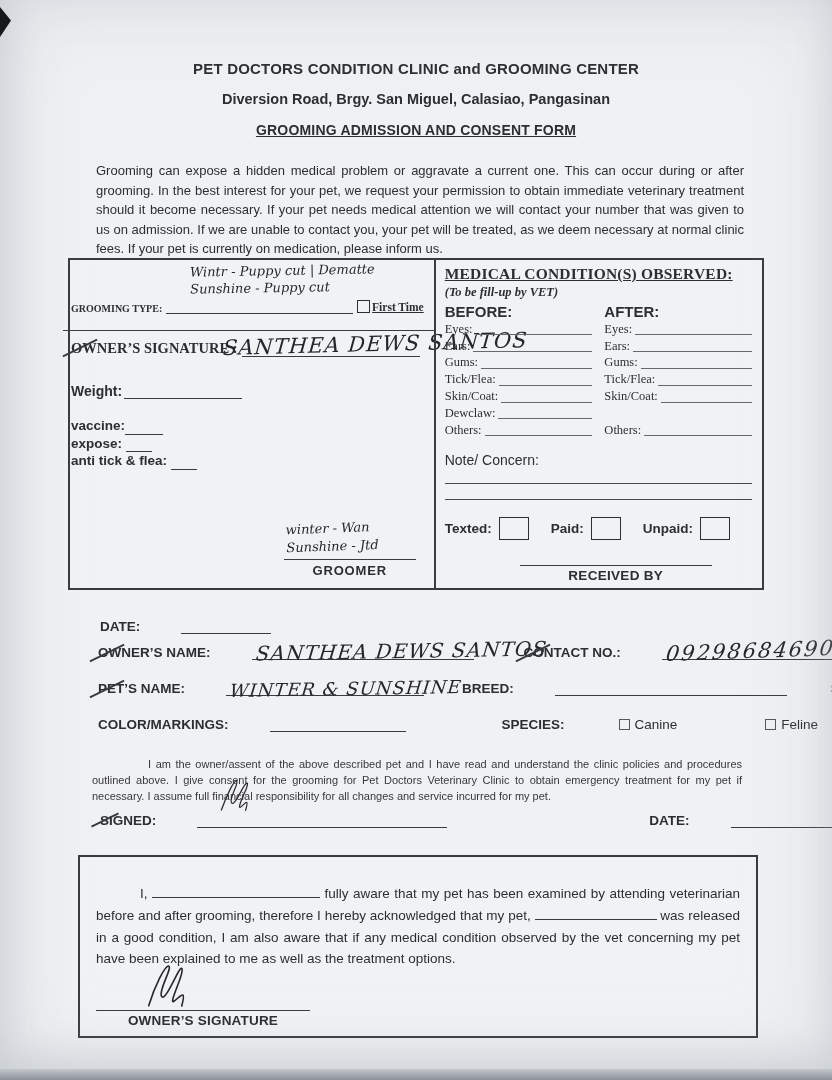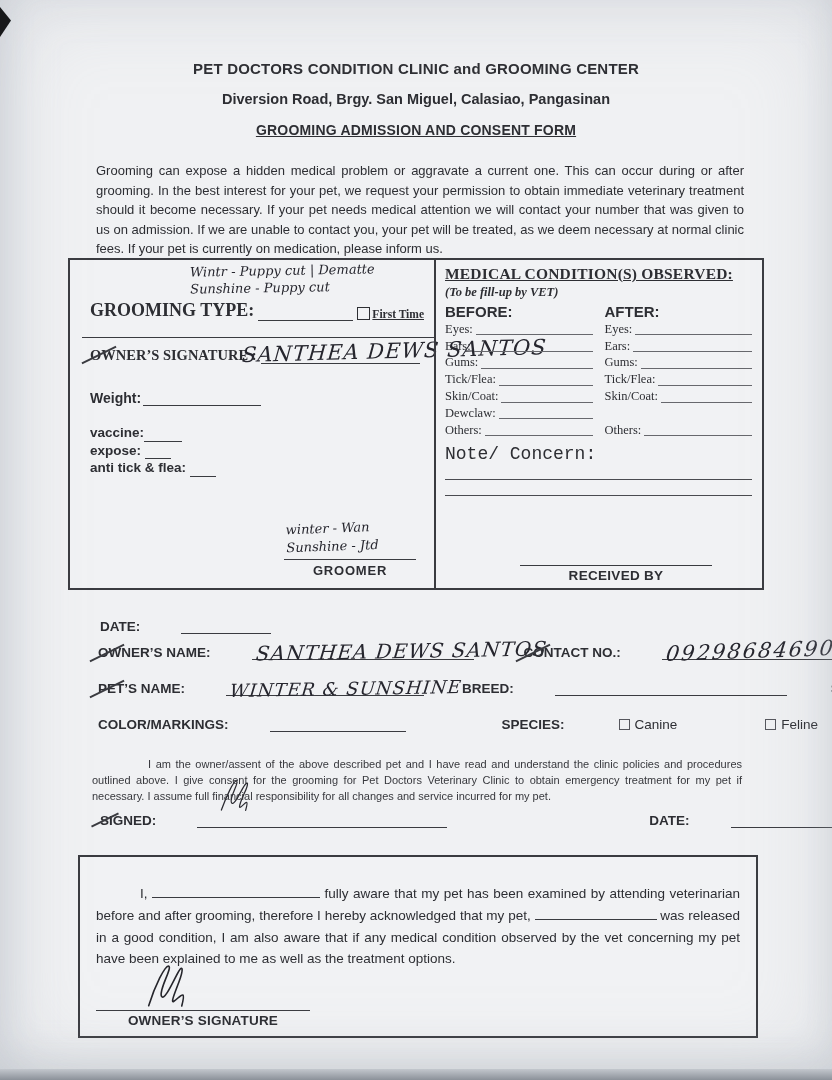--- a/index.html
+++ b/index.html
@@ -19,29 +19,29 @@
   .header{position:absolute;top:60px;left:0;width:832px;text-align:center;}
   .clinic-name{font-size:15px;font-weight:bold;letter-spacing:.2px;}
   .address{font-size:14.5px;font-weight:bold;margin-top:14px;}
   .form-title{font-size:14px;font-weight:bold;text-decoration:underline;margin-top:15px;letter-spacing:.2px;}
 
   
   .intro{position:absolute;top:148px;left:96px;width:648px;font-size:13px;line-height:19.6px;text-align:justify;}
 
   
   .main-box{position:absolute;top:258px;left:68px;width:696px;height:332px;border:2px solid #3a3b40;display:flex;box-sizing:border-box;background:rgba(255,255,255,.12);}
-  .left-col{width:364px;position:relative;padding:4px 10px 8px 20px;box-sizing:border-box;}
+  .left-col{width:364px;position:relative;padding:4px 10px 8px 1px;box-sizing:border-box;}
   .right-col{flex:1;border-left:2px solid #3a3b40;position:relative;padding:5px 10px 6px 9px;box-sizing:border-box;}
 
   .serif-b{font-family:"Liberation Serif",serif;font-weight:bold;}
   .hw{font-family:"DejaVu Serif",serif;font-style:italic;color:#26262e;white-space:nowrap;}
 
   .hw-note{position:absolute;left:120px;top:2px;font-size:13px;line-height:17px;transform:rotate(-1deg);}
   .gt-row{display:flex;align-items:flex-end;margin-top:36px;position:relative;}
-  .gt-row .lab{font-size:18px;}
+  .gt-row .lab{font-size:10px;}
   .fill{flex:1;border-bottom:1.6px solid #3a3b40;height:13px;margin:0 4px;}
   .cbx{width:11px;height:11px;border:1.5px solid #2e2f33;flex:0 0 auto;margin:0 2px 1px 0;background:transparent;}
   .ft-label{font-family:"Liberation Serif",serif;font-weight:bold;font-size:11.5px;text-decoration:underline;padding-bottom:1px;}
   .col-hr{margin:16px -10px 0 -8px;border:none;border-top:1.8px solid #3a3b40;}
   .sr-row{display:flex;align-items:flex-end;margin-top:22px;position:relative;}
   .sr-row .lab{font-size:14.5px;}
   .scribble-sr{position:absolute;right:38px;top:-34px;transform:rotate(8deg);}
   .os-row{display:flex;align-items:flex-end;margin-top:9px;position:relative;}
   .os-row .lab{font-size:14.5px;position:relative;}
   .os-hw{position:absolute;left:152px;bottom:1px;font-size:21px;letter-spacing:1px;transform:rotate(-1.5deg) skewX(-6deg);}
@@ -55,21 +55,21 @@
   .groomer-lab{font-weight:bold;font-size:13px;letter-spacing:.8px;text-align:center;margin-top:3px;}
 
   
   .med-title{font-family:"Liberation Serif",serif;font-weight:bold;font-size:15.5px;text-decoration:underline;letter-spacing:.2px;}
   .med-sub{font-family:"Liberation Serif",serif;font-weight:bold;font-style:italic;font-size:12.5px;margin-top:2px;}
   .ba{display:grid;grid-template-columns:1fr 1fr;column-gap:12px;font-weight:bold;font-size:15px;margin-top:3px;}
   .mgrid{display:grid;grid-template-columns:1fr 1fr;column-gap:12px;margin-top:1px;}
   .mcell{display:flex;align-items:center;height:16.8px;}
   .mlabel{font-family:"Liberation Serif",serif;font-size:12.5px;}
   .mline{flex:1;border-bottom:1px solid #67686d;margin-left:3px;height:11px;}
-  .note-row{font-family:Liberation Mono, monospace;font-size:18px;margin-top:5px;}
+  .note-row{font-family:Liberation Sans, sans-serif;font-size:14px;margin-top:13px;}
   .longline{border-bottom:1.2px solid #4a4b50;height:15px;}
   .pay-row{display:flex;align-items:center;margin-top:17px;font-weight:bold;font-size:13.5px;}
   .paybox{width:28px;height:21px;border:1.7px solid #2e2f33;margin:0 22px 0 7px;}
   .received{position:absolute;bottom:5px;left:84px;width:192px;text-align:center;}
   .rline{border-bottom:1.5px solid #3a3b40;height:2px;}
   .rlabel{font-weight:bold;font-size:13.5px;margin-top:2px;letter-spacing:.3px;}
 
   
   .details{position:absolute;top:600px;left:0;width:832px;height:255px;}
   .drow{position:absolute;display:flex;align-items:flex-end;gap:36px;}
@@ -214,20 +214,28 @@
           </div>
         <div class="mcell">
             <span class="mlabel">Others:</span>
             <span class="mline"></span>
           </div>
       </div>
       <div class="note-row">Note/ Concern:</div>
       <div class="longline"></div>
       <div class="longline"></div>
 
+      <div class="pay-row">
+        <span>Texted:</span>
+        <span class="paybox"></span>
+        <span>Paid:</span>
+        <span class="paybox"></span>
+        <span>Unpaid:</span>
+        <span class="paybox"></span>
+      </div>
 
       <div class="received">
         <div class="rline"></div>
         <div class="rlabel">RECEIVED BY</div>
       </div>
     </div>
   </div>
 
   <div class="details">
     <div class="drow" style="top:18px;left:100px;">

